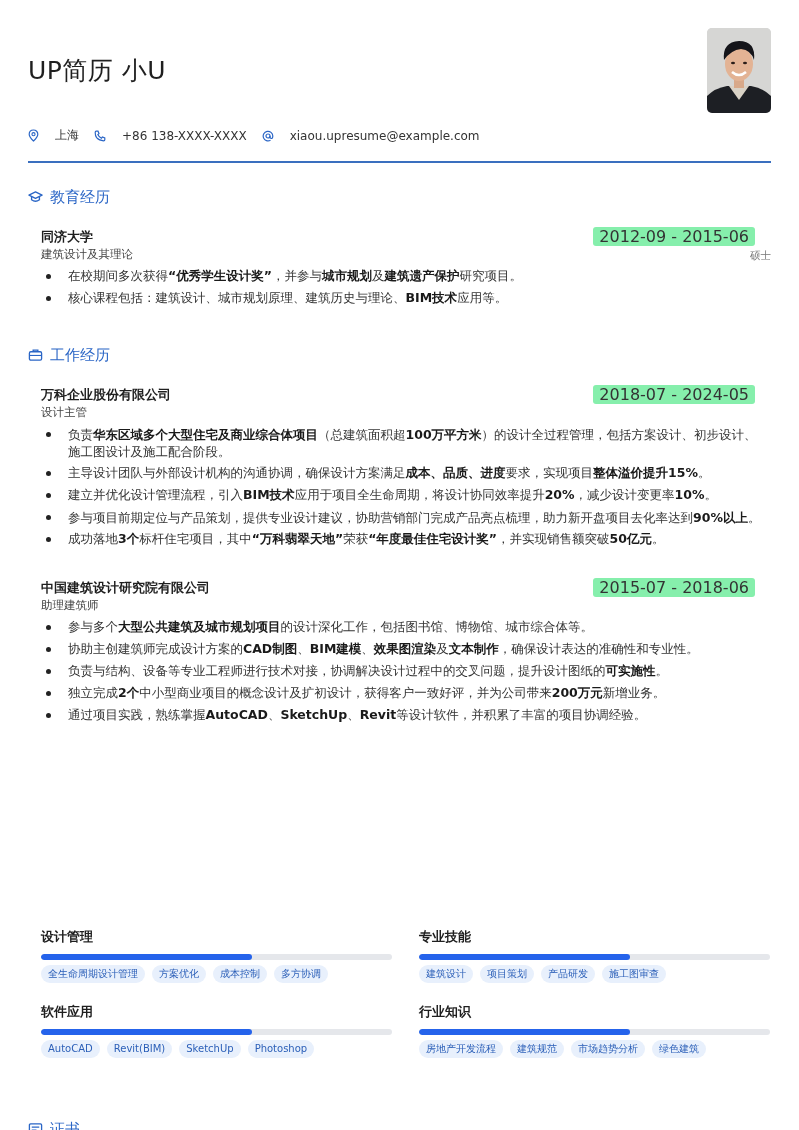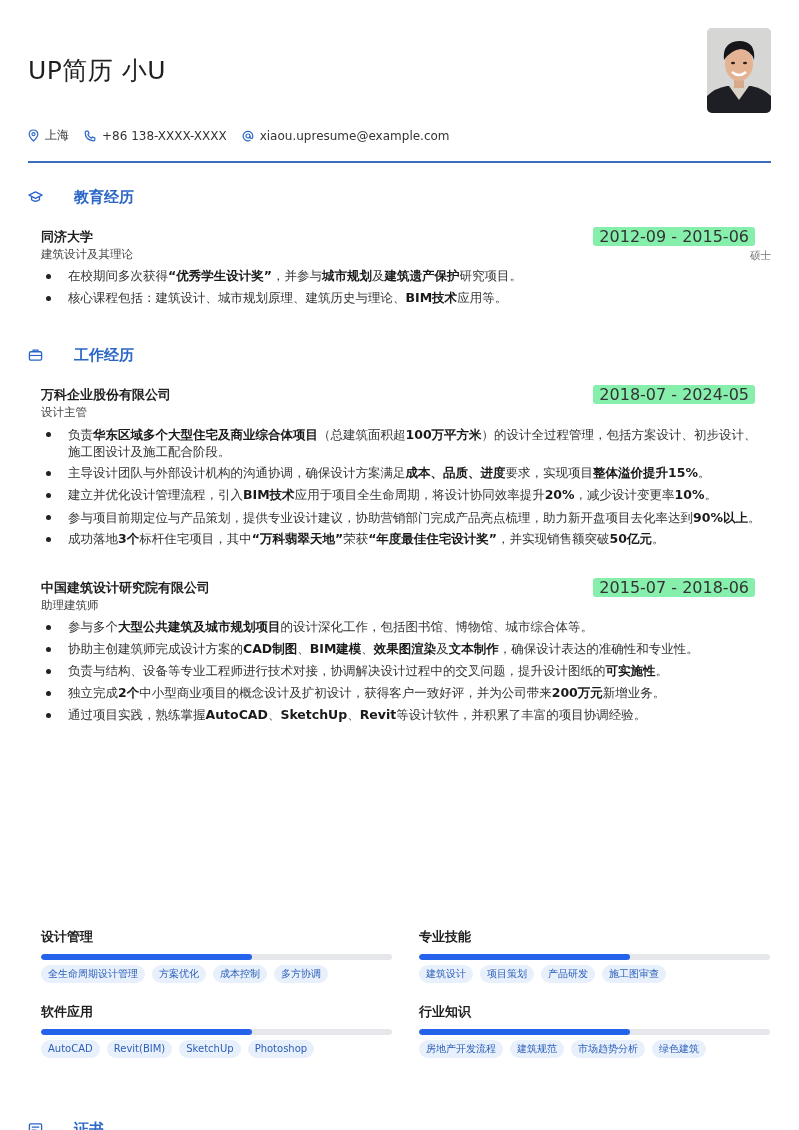--- a/index.html
+++ b/index.html
@@ -6,26 +6,26 @@
     html, body { width: 799px; height: 1130px; overflow: hidden; background: #ffffff; }
     body { font-family: "DejaVu Sans", "Liberation Sans", sans-serif; color: #1f2328; position: relative; }
 
     .page { position: absolute; left: 28px; top: 0; width: 743px; }
 
     
     .header { position: relative; height: 191px; }
     .name { position: absolute; left: 0; top: 54px; font-size: 25px; font-weight: 500; color: #1f1f1f; letter-spacing: 0.5px; }
     .photo { position: absolute; left: 679px; top: 28px; width: 64px; height: 85px; border-radius: 5px; overflow: hidden; background: #d9d9d9; }
     .contacts { position: absolute; left: 0; top: 127px; display: flex; align-items: center; font-size: 12px; color: #333; }
-    .contact { display: flex; align-items: center; margin-right: 15px; }
+    .contact { display: flex; align-items: center; margin-right: 15px; gap: 10px; }
     .contact svg { margin-right: 6px; }
     .divider { position: absolute; left: 0; top: 161px; width: 743px; height: 2px; background: #3a6fbf; }
 
     
-    .section-title { display: flex; align-items: center; font-size: 15px; font-weight: 700; color: #2b66c6; height: 22px; gap: 24px; }
+    .section-title { display: flex; align-items: center; font-size: 15px; font-weight: 400; color: #2b66c6; height: 22px; }
     .section-title svg { margin-right: 7px; }
 
     .entry { position: relative; padding-left: 13px; }
     .entry-org { font-size: 13px; font-weight: 700; color: #1f1f1f; line-height: 18px; }
     .entry-role { font-size: 11.5px; color: #444; line-height: 17px; }
     .date-badge { position: absolute; right: 16px; top: -1px; background: #86efac; border-radius: 3px; font-size: 16px; color: #333; padding: 3px 6px; line-height: 13px; }
     .degree { position: absolute; right: 0; top: 21px; font-size: 10.5px; color: #777; }
 
     ul.bullets { list-style: none; margin-top: 2px; }
     ul.bullets li { position: relative; padding-left: 27px; font-size: 12.5px; line-height: 22px; color: #333; padding-right: 10px; }

